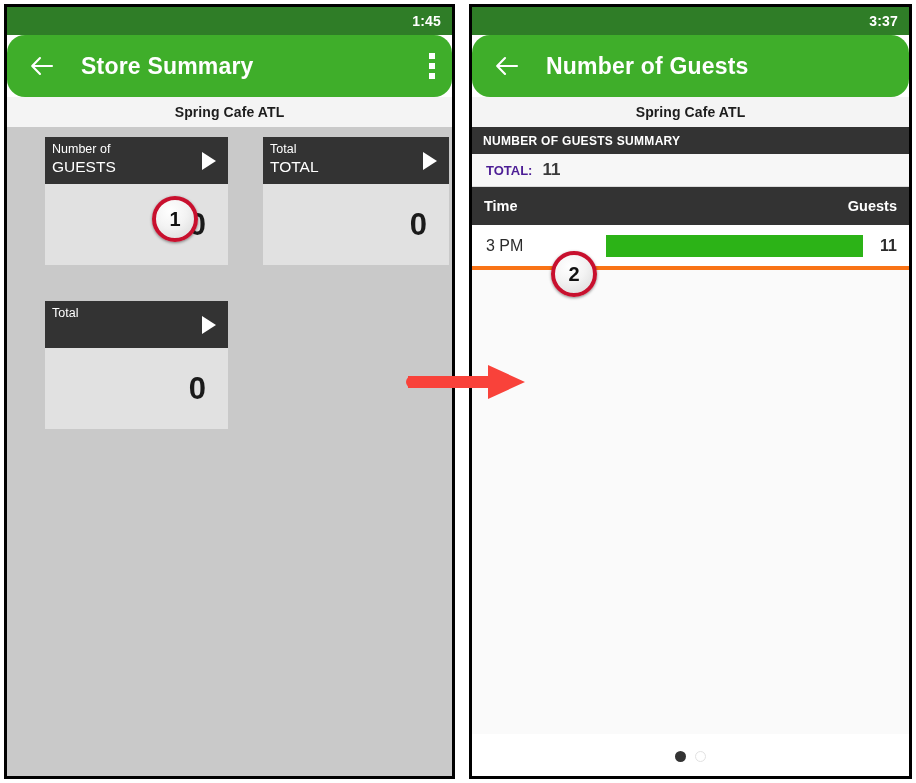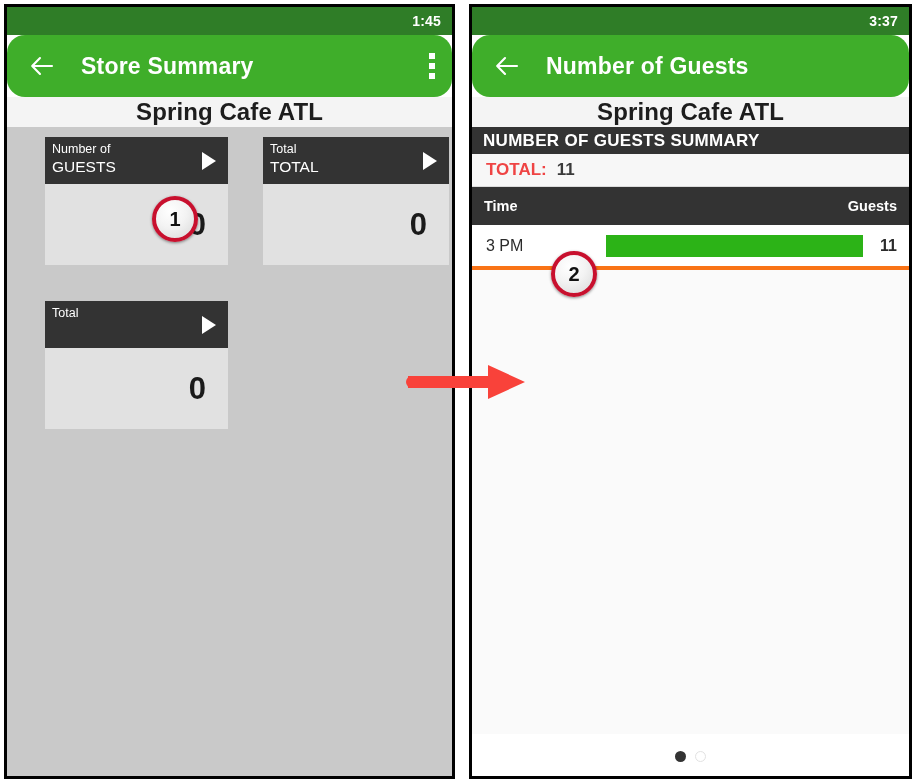--- a/index.html
+++ b/index.html
@@ -45,21 +45,21 @@
     width:6px; display:flex; flex-direction:column; gap:4px;
   }
   .overflow-icon i { display:block; width:6px; height:6px; background:#fff; }
 
   
   .subtitle-bar {
     height:30px; background:#f4f4f4;
     display:flex; align-items:center; justify-content:center;
   }
   .subtitle-bar span {
-    font-size:24px; font-weight:bold; color:#1d1d1d; letter-spacing:.1px;
+    font-size:14px; font-weight:bold; color:#1d1d1d; letter-spacing:.1px;
   }
 
   
   .dash-body {
     position:relative; background:#c9c9c9;
     height:657px; padding-top:10px;
   }
   .card-row { position:relative; height:128px; }
   .card {
     position:absolute; width:183px; background:#e1e1e1;
@@ -96,27 +96,27 @@
     position:absolute; left:217px; bottom:0; width:222px; height:8px;
     background:#7b7b7b;
   }
 
   
   .sec-header {
     height:27px; background:#333333; display:flex; align-items:center;
     padding-left:11px;
   }
   .sec-header span {
-    color:#ffffff; font-size:17px; font-weight:bold; letter-spacing:.3px;
+    color:#ffffff; font-size:12px; font-weight:bold; letter-spacing:.3px;
   }
   .total-row {
     height:33px; background:#f7f7f7; display:flex; align-items:center;
     padding-left:14px; gap:10px; border-bottom:1px solid #dcdcdc;
   }
-  .total-row .lbl { font-size:17px; font-weight:bold; color:#ef4444; }
+  .total-row .lbl { font-size:13px; font-weight:bold; color:#4c1d95; }
   .total-row .val { font-size:17px; font-weight:bold; color:#3a3a3a; }
 
   .tbl-head {
     height:38px; background:#333333; display:flex; align-items:center;
     padding:0 12px 0 12px; justify-content:space-between;
   }
   .tbl-head span { color:#ffffff; font-size:14.5px; font-weight:bold; }
   .tbl-row {
     height:45px; display:flex; align-items:center; position:relative;
     border-bottom:4px solid #f97316; padding:0 12px 0 14px;

